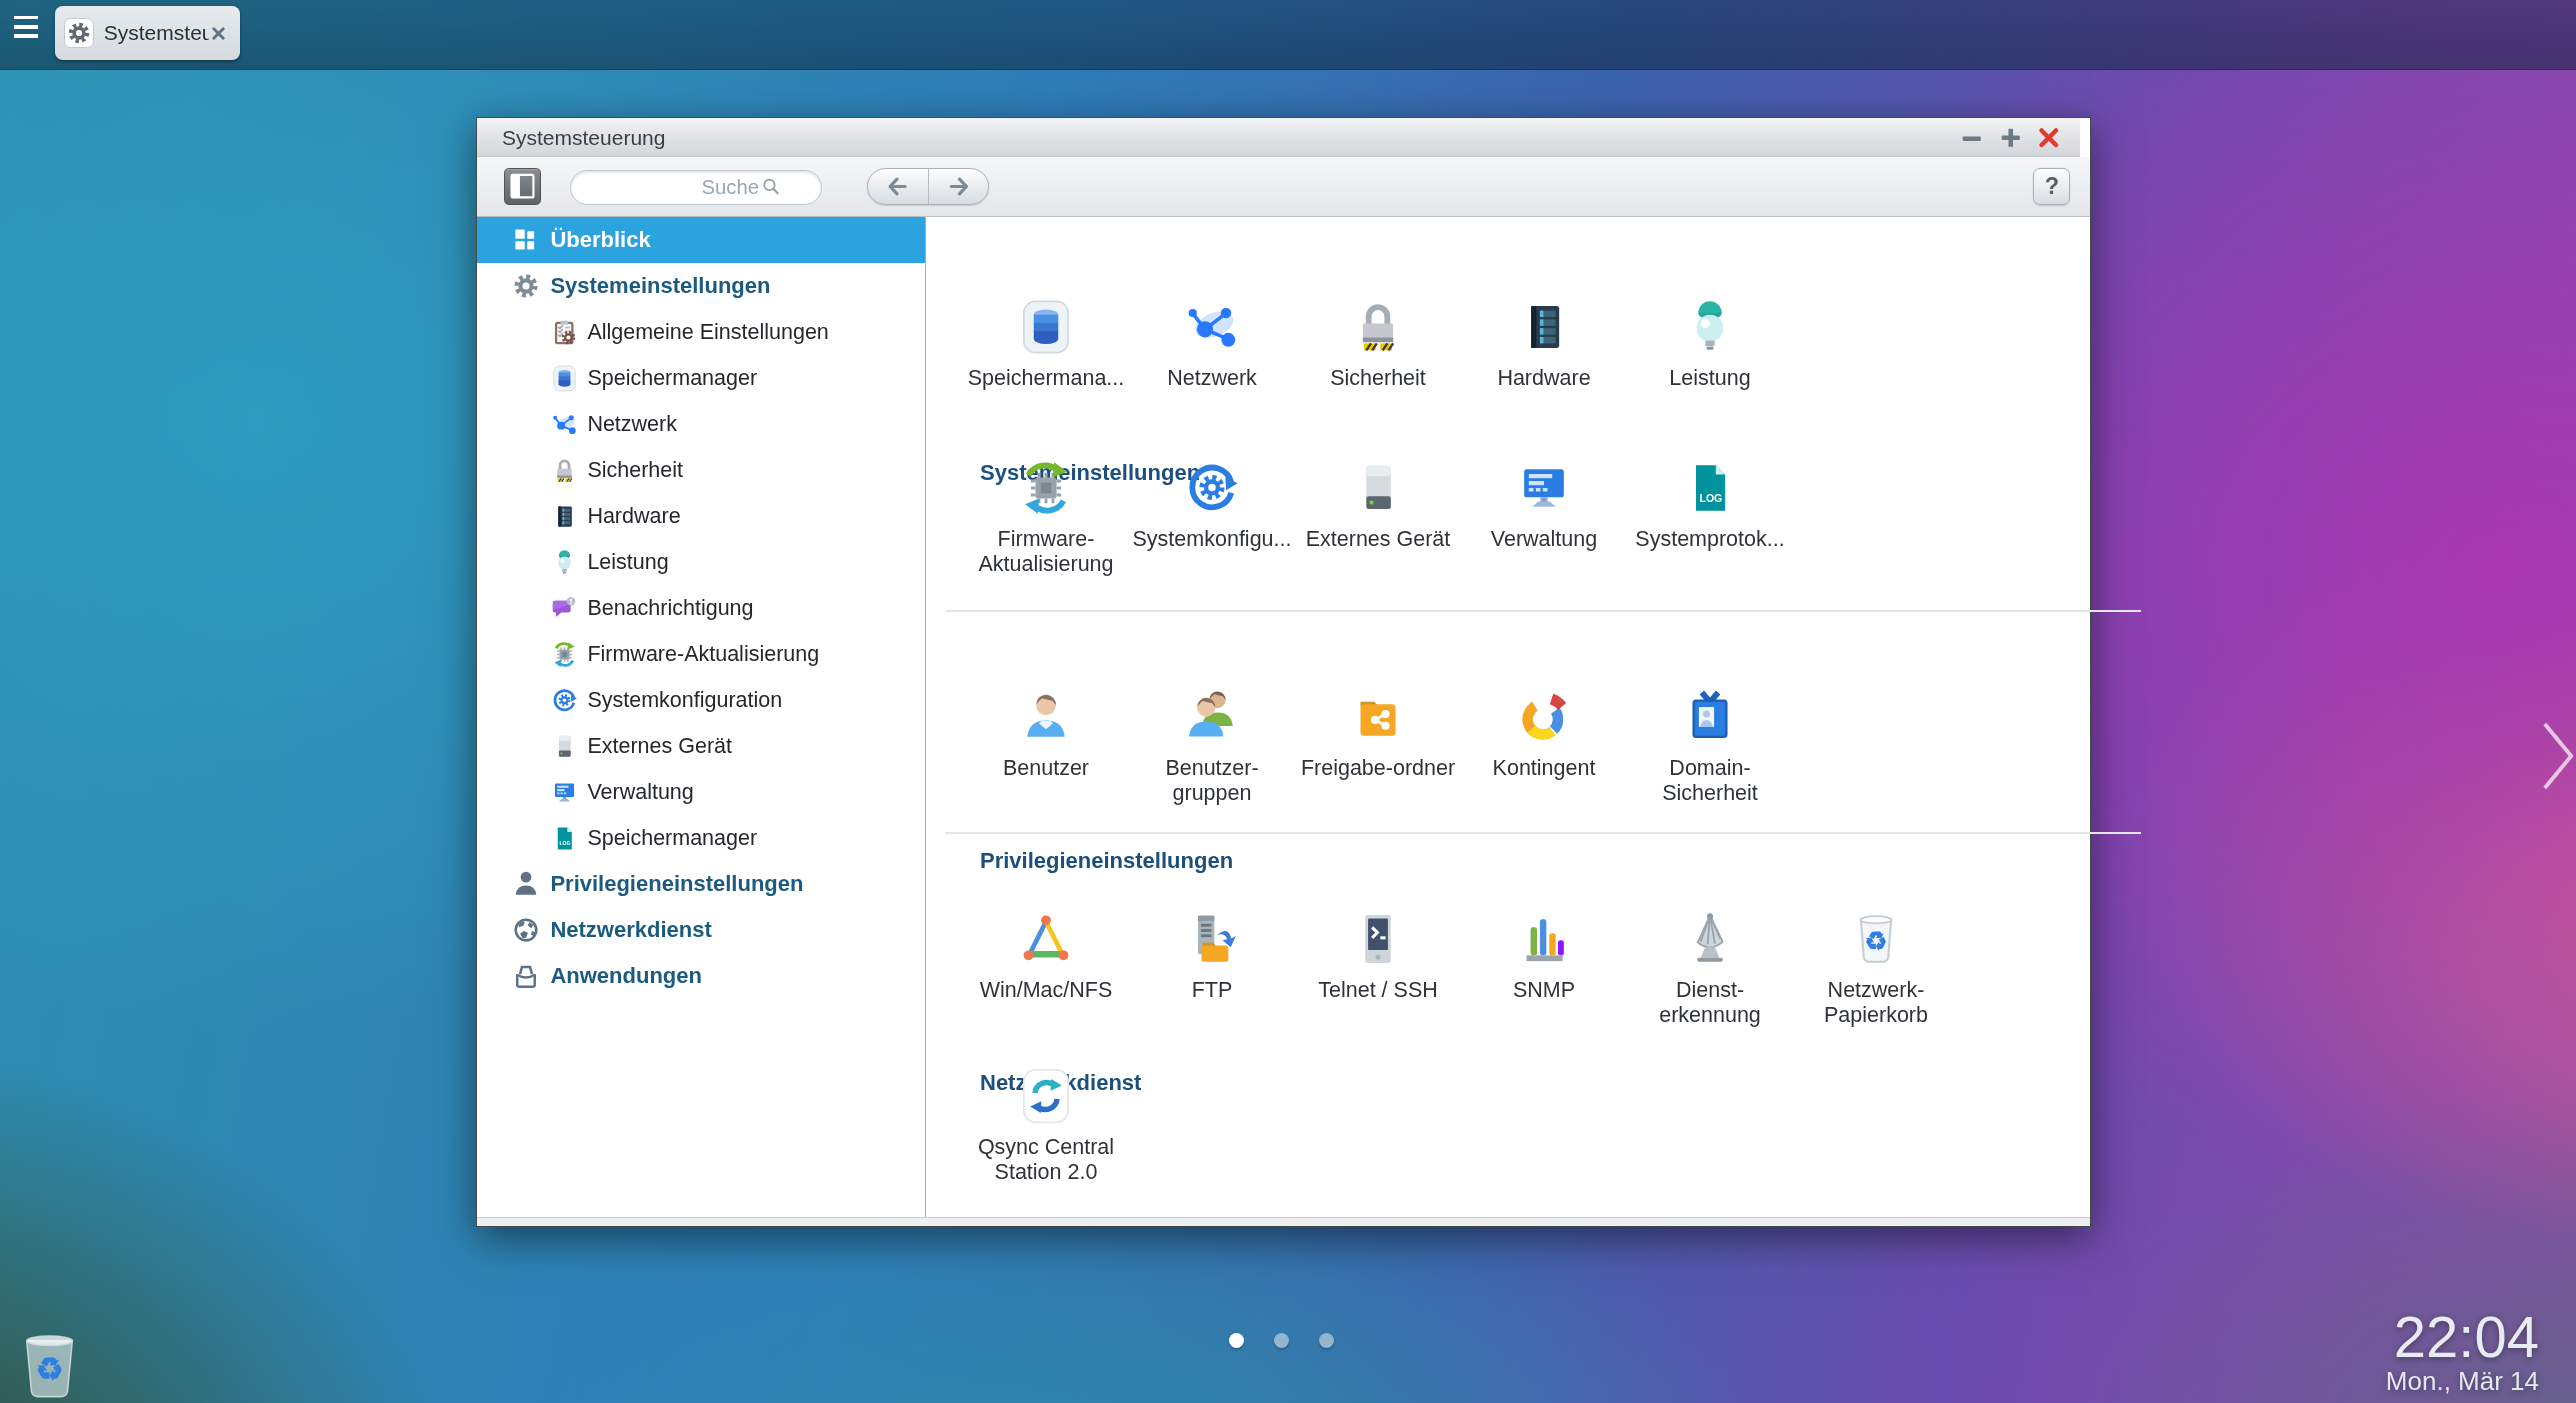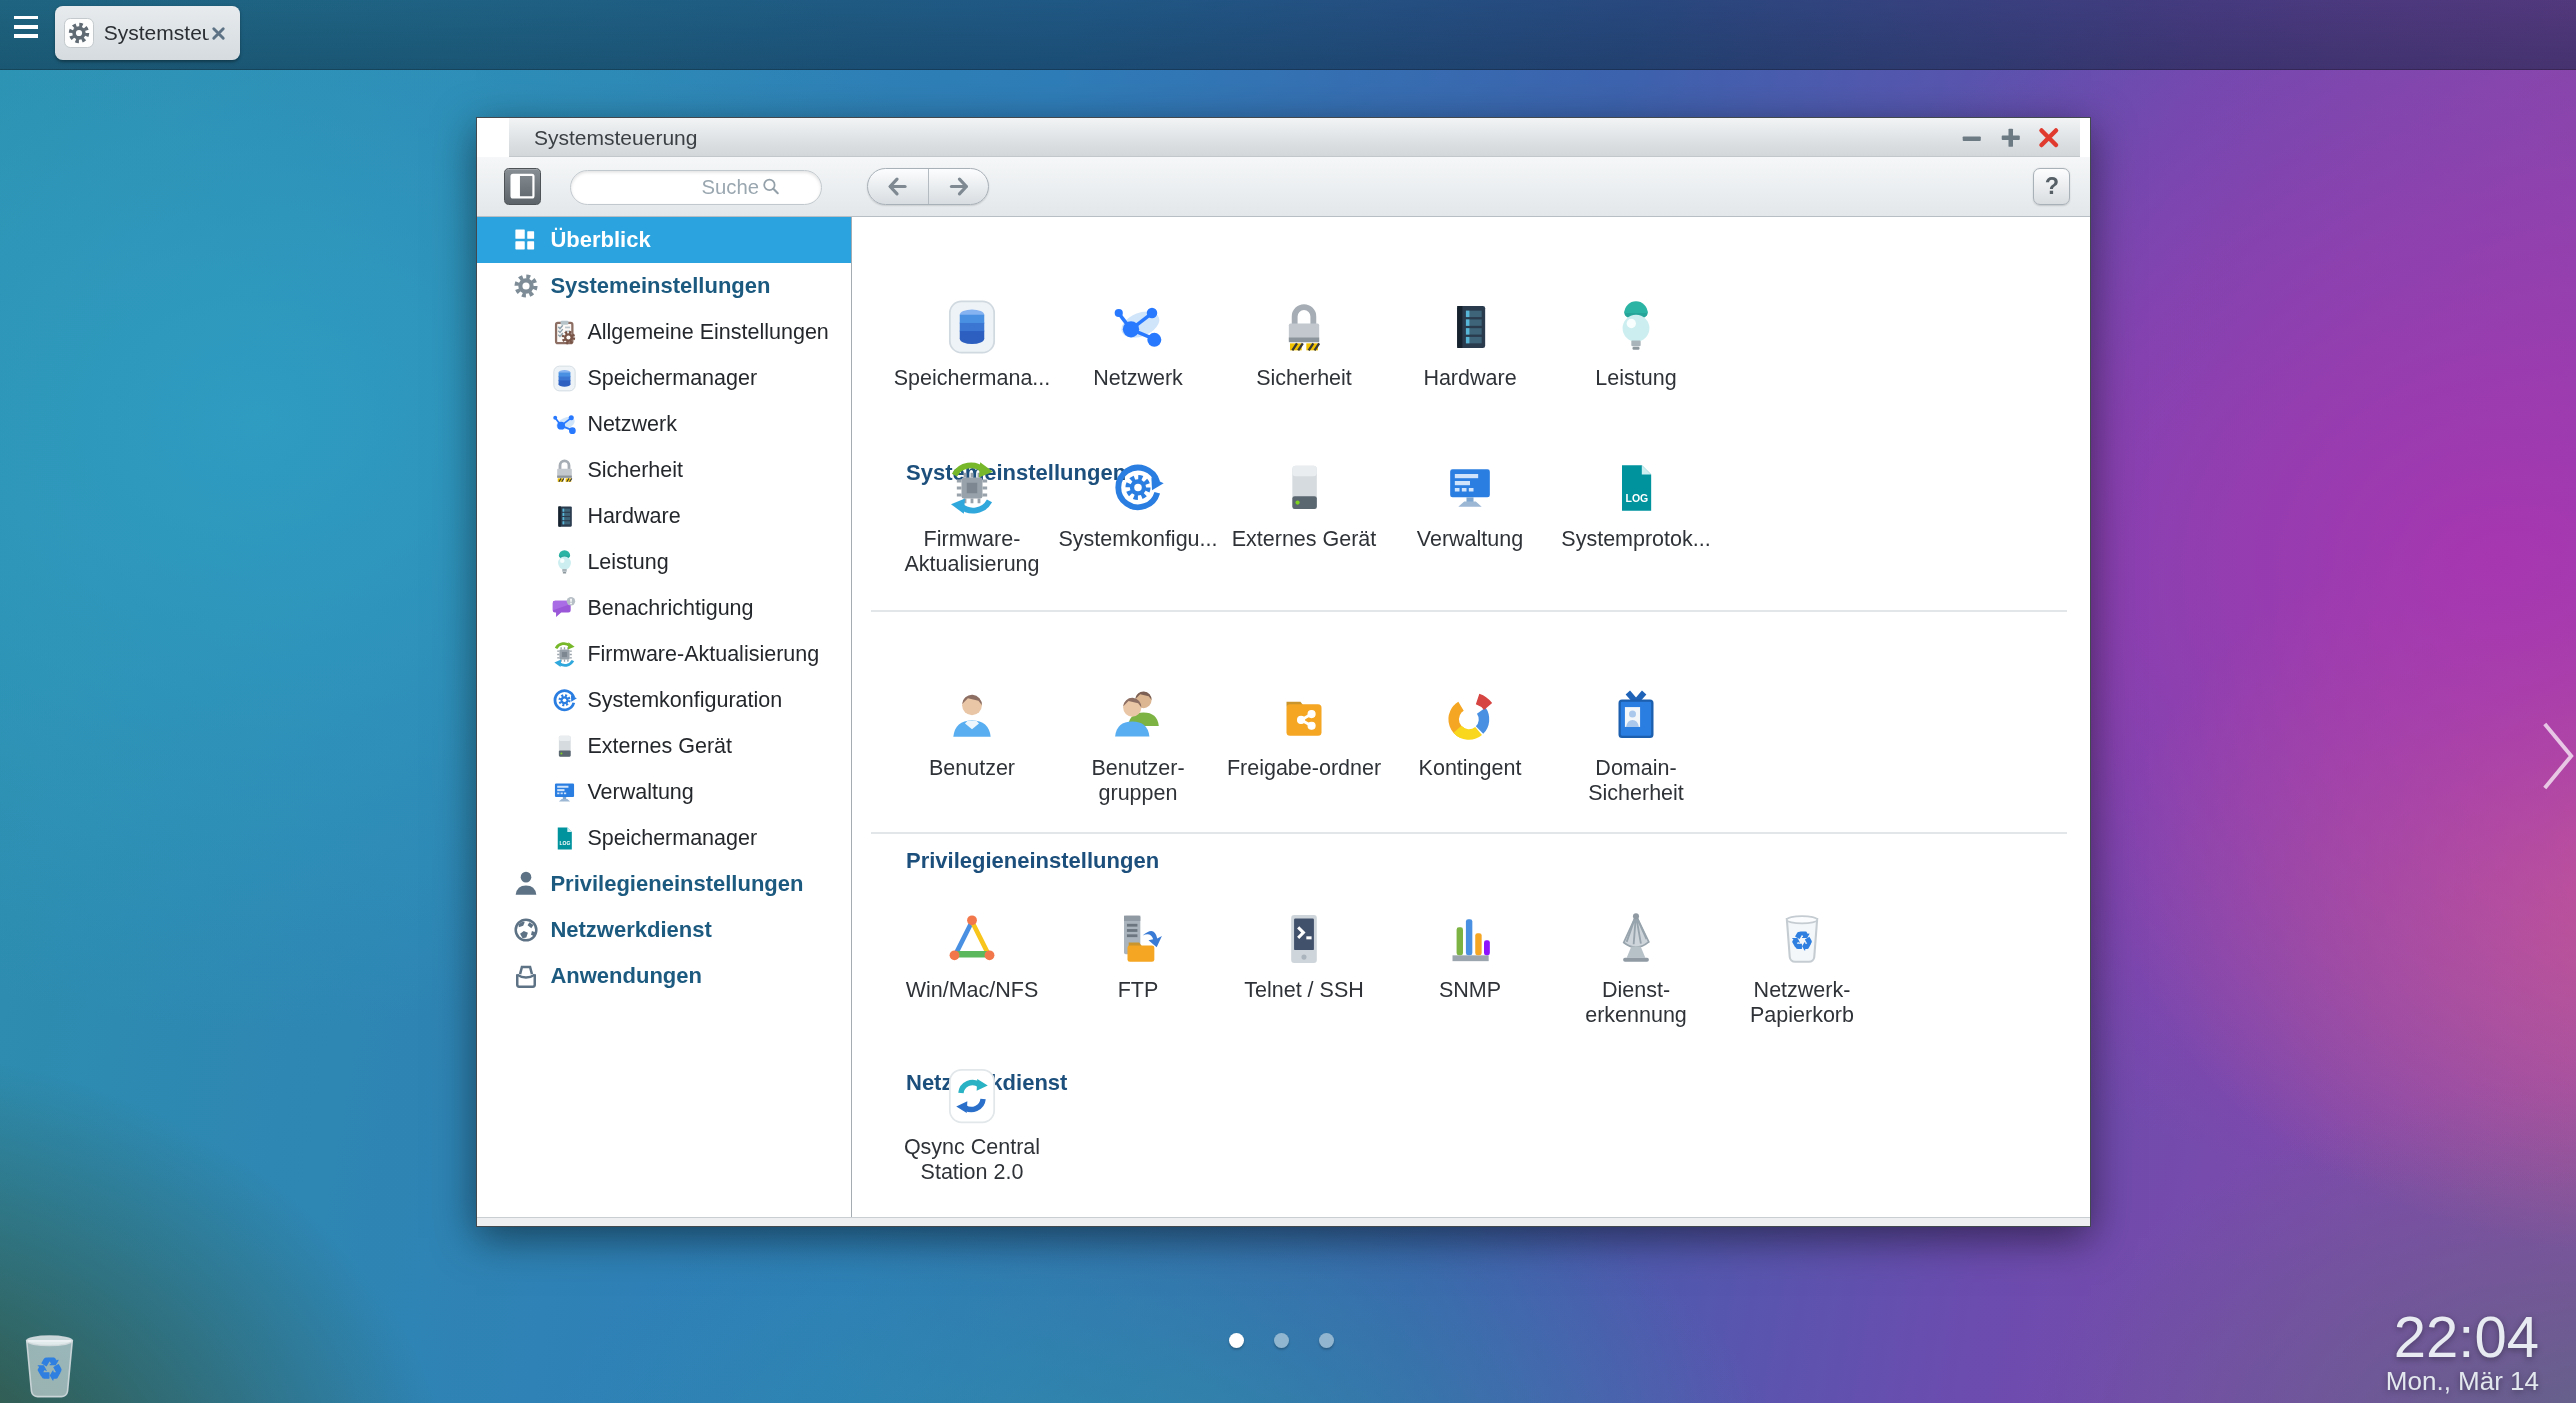--- a/index.html
+++ b/index.html
@@ -25,21 +25,21 @@
   display:flex; align-items:center; }
 .tab-gearbox { width:30px; height:30px; margin-left:9.4px; border-radius:6.3px; background:#fdfdfd;
   border:0.8px solid #c3c9cd; display:flex; align-items:center; justify-content:center; }
 .tab-label { font-size:21px; color:#2b2f33; margin-left:9.4px; flex:1; white-space:nowrap; overflow:hidden; }
 .tab-close { width:19px; height:19px; margin-right:12.5px; }
 .tb-right { position:absolute; right:0; top:0; height:70px; }
 
 .window { position:absolute; left:476px; top:117px; width:1615px; height:1110px;
   background:#fff; border:0.8px solid #42494f; box-shadow:0 11px 39px rgba(0,0,0,0.5); }
 .titlebar { position:absolute; left:0; top:0; right:10px; height:39px;
-  background:linear-gradient(180deg,#f2f4f5,#dadee1 70%,#d3d7da); border-bottom:0.8px solid #c2c7cb;margin-left:32px; }
+  background:linear-gradient(180deg,#f2f4f5,#dadee1 70%,#d3d7da); border-bottom:0.8px solid #c2c7cb; }
 .titlebar .wtitle { position:absolute; left:25px; top:0; height:39px; display:flex; align-items:center;
   font-size:21px; color:#3a3f44; }
 .wbtn { position:absolute; top:7.8px; width:23.5px; height:23.5px; display:flex; align-items:center; justify-content:center; cursor:pointer; }
 .toolbar { position:absolute; left:0; top:39px; right:0; height:60px;
   background:linear-gradient(180deg,#f5f7f8,#e3e7ea); border-bottom:0.8px solid #b7bec4; }
 .panel-btn { position:absolute; left:27px; top:11px; width:37px; height:37px; border-radius:4.7px;
   background:linear-gradient(180deg,#878e94,#5d6469); border:0.8px solid #4d5357;
   display:flex; align-items:center; justify-content:center; box-shadow:inset 0 0.8px 0 rgba(255,255,255,0.25); }
 .searchbox { position:absolute; left:93px; top:12.5px; width:252px; height:35px; border-radius:18px;
   background:#fff; border:1.6px solid #c2c9ce; box-shadow:inset 0 1.6px 3.1px rgba(0,0,0,0.12);
@@ -50,21 +50,21 @@
 .navbtns { position:absolute; left:390px; top:11px; width:122px; height:37px; display:flex;
   border:0.8px solid #a9b1b8; border-radius:19px; overflow:hidden;
   background:linear-gradient(180deg,#fcfdfe,#d8dde1); box-shadow:0 0.8px 1.6px rgba(0,0,0,0.15); }
 .navbtns .nb { flex:1; display:flex; align-items:center; justify-content:center; }
 .navbtns .nb:first-child { border-right:0.8px solid #b4bbc1; }
 .help-btn { position:absolute; right:19.6px; top:11px; width:37px; height:37px; border-radius:7px;
   background:linear-gradient(180deg,#fdfdfe,#d9dde0); border:0.8px solid #a9b1b8;
   display:flex; align-items:center; justify-content:center; font-size:23.5px; font-weight:bold; color:#565f66;
   box-shadow:0 0.8px 1.6px rgba(0,0,0,0.15); }
 .wbody { position:absolute; left:0; top:99px; right:0; bottom:9.4px; display:flex; }
-.sidebar { width:375px; background:#fff; border-right:1.6px solid #a6adb2; overflow:hidden; }
+.sidebar { width:449px; background:#fff; border-right:1.6px solid #a6adb2; overflow:hidden; }
 .snav-item { height:46px; display:flex; align-items:center; cursor:pointer; }
 .snav-item .sicon { display:flex; align-items:center; justify-content:center; }
 .snav-item.lvl-top { padding-left:34px; }
 .snav-item.lvl-top .sicon { width:30px; height:30px; }
 .snav-item.lvl-top .slabel { margin-left:9.4px; font-size:22px; font-weight:bold; color:#1c5a80; }
 .snav-item.lvl-sub { padding-left:74px; }
 .snav-item.lvl-sub .sicon { width:27px; height:27px; }
 .snav-item.lvl-sub .slabel { margin-left:9.4px; font-size:21.5px; color:#24272b; }
 .snav-item.selected { background:#2aa3de; }
 .snav-item.selected .slabel { color:#fff; }

